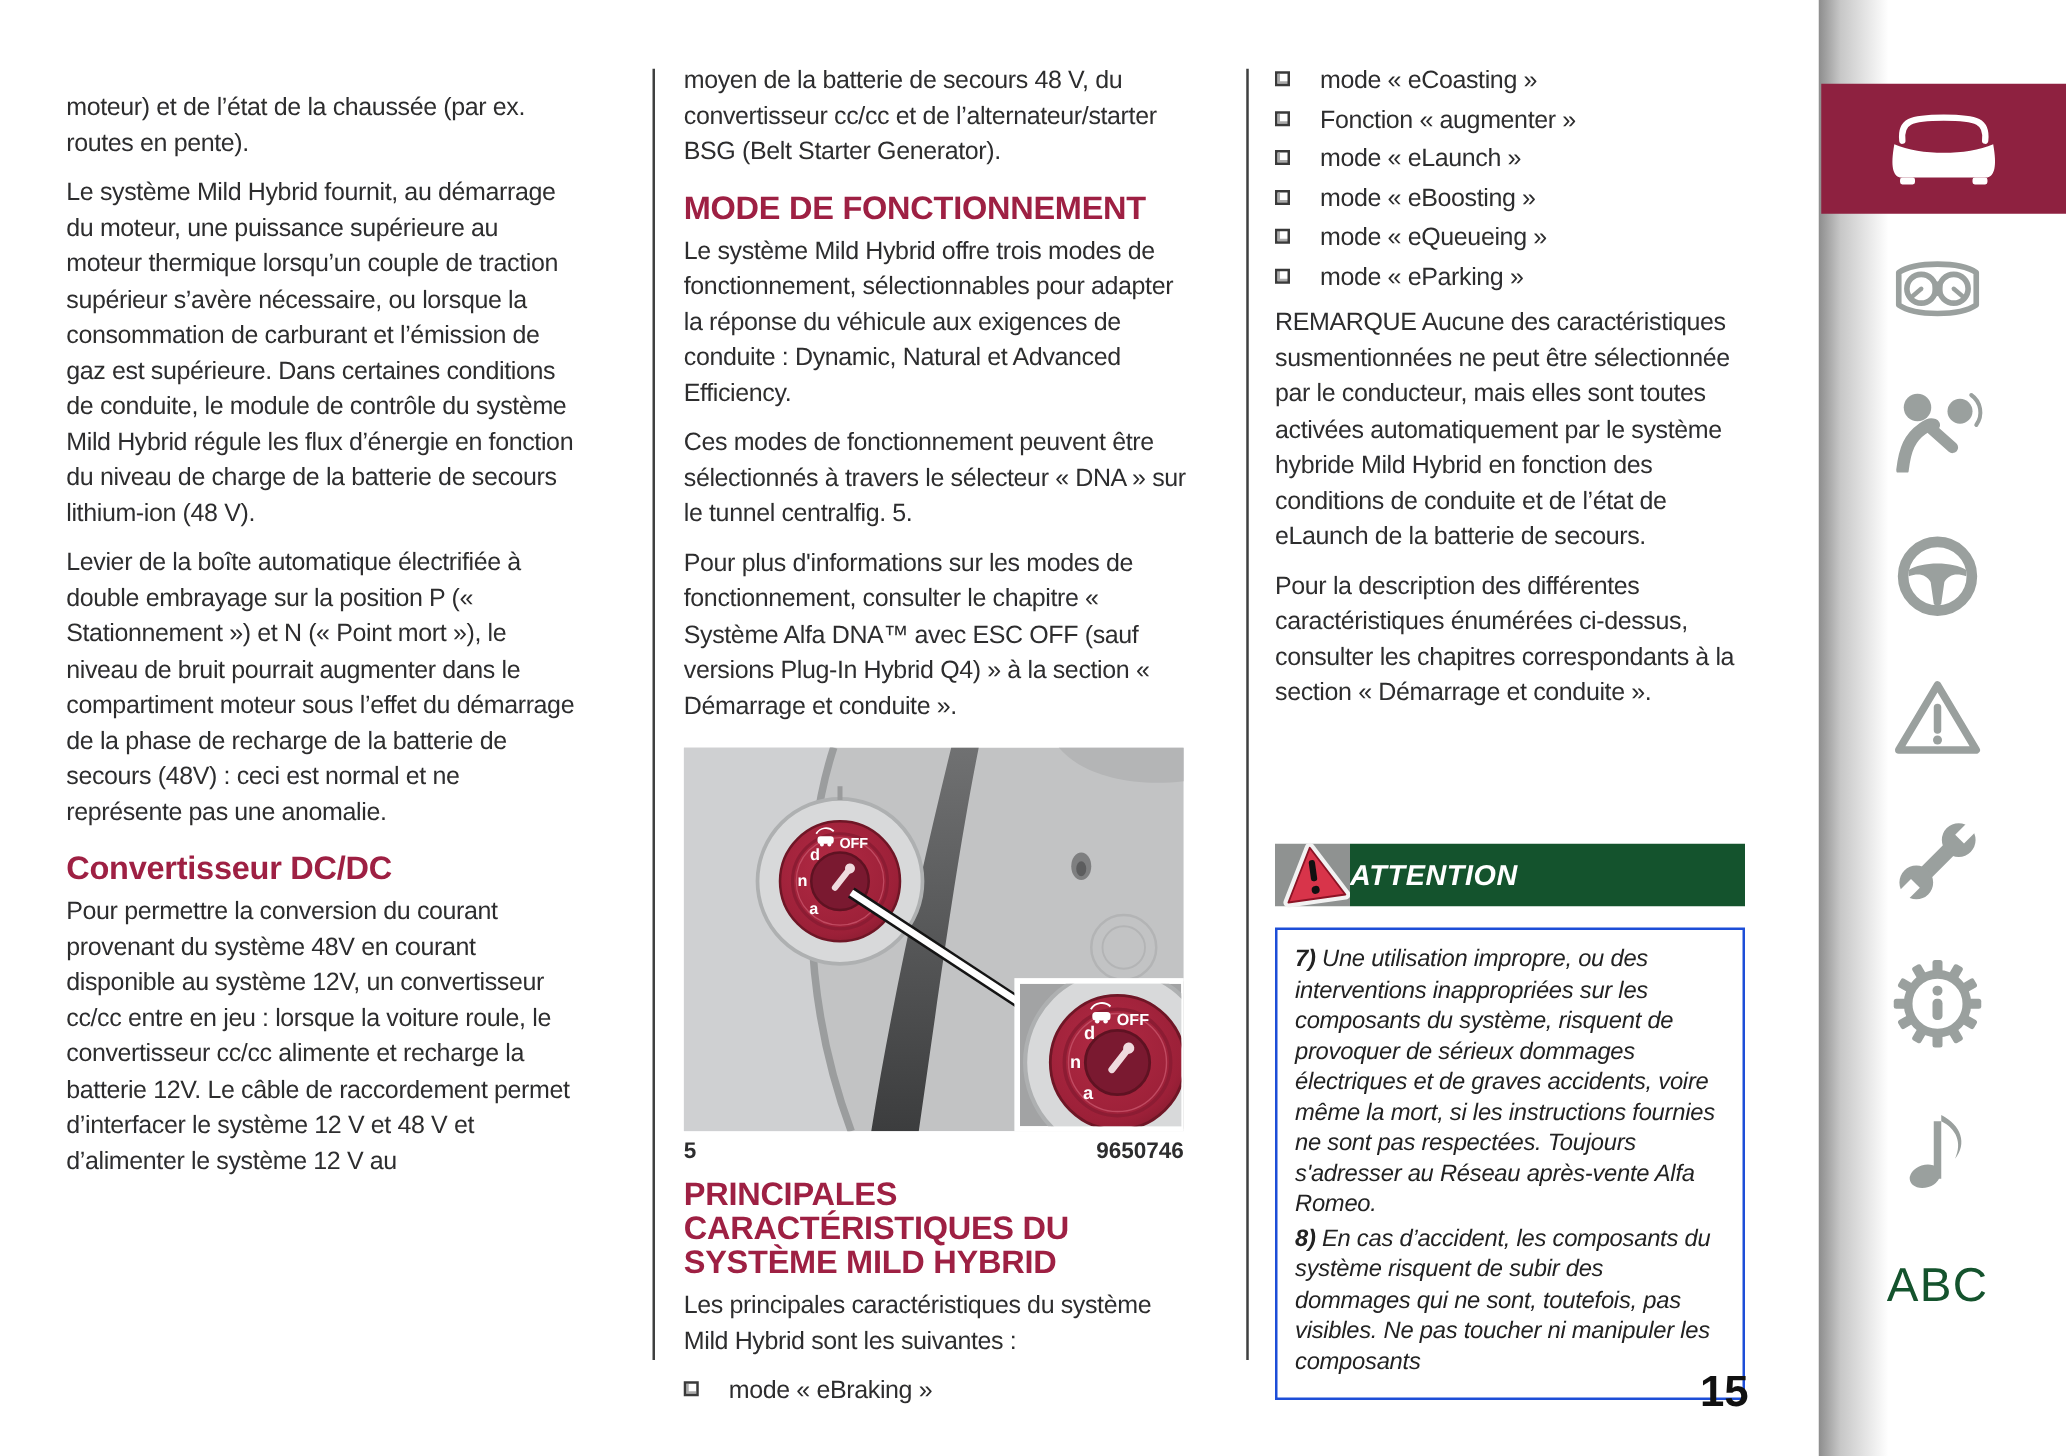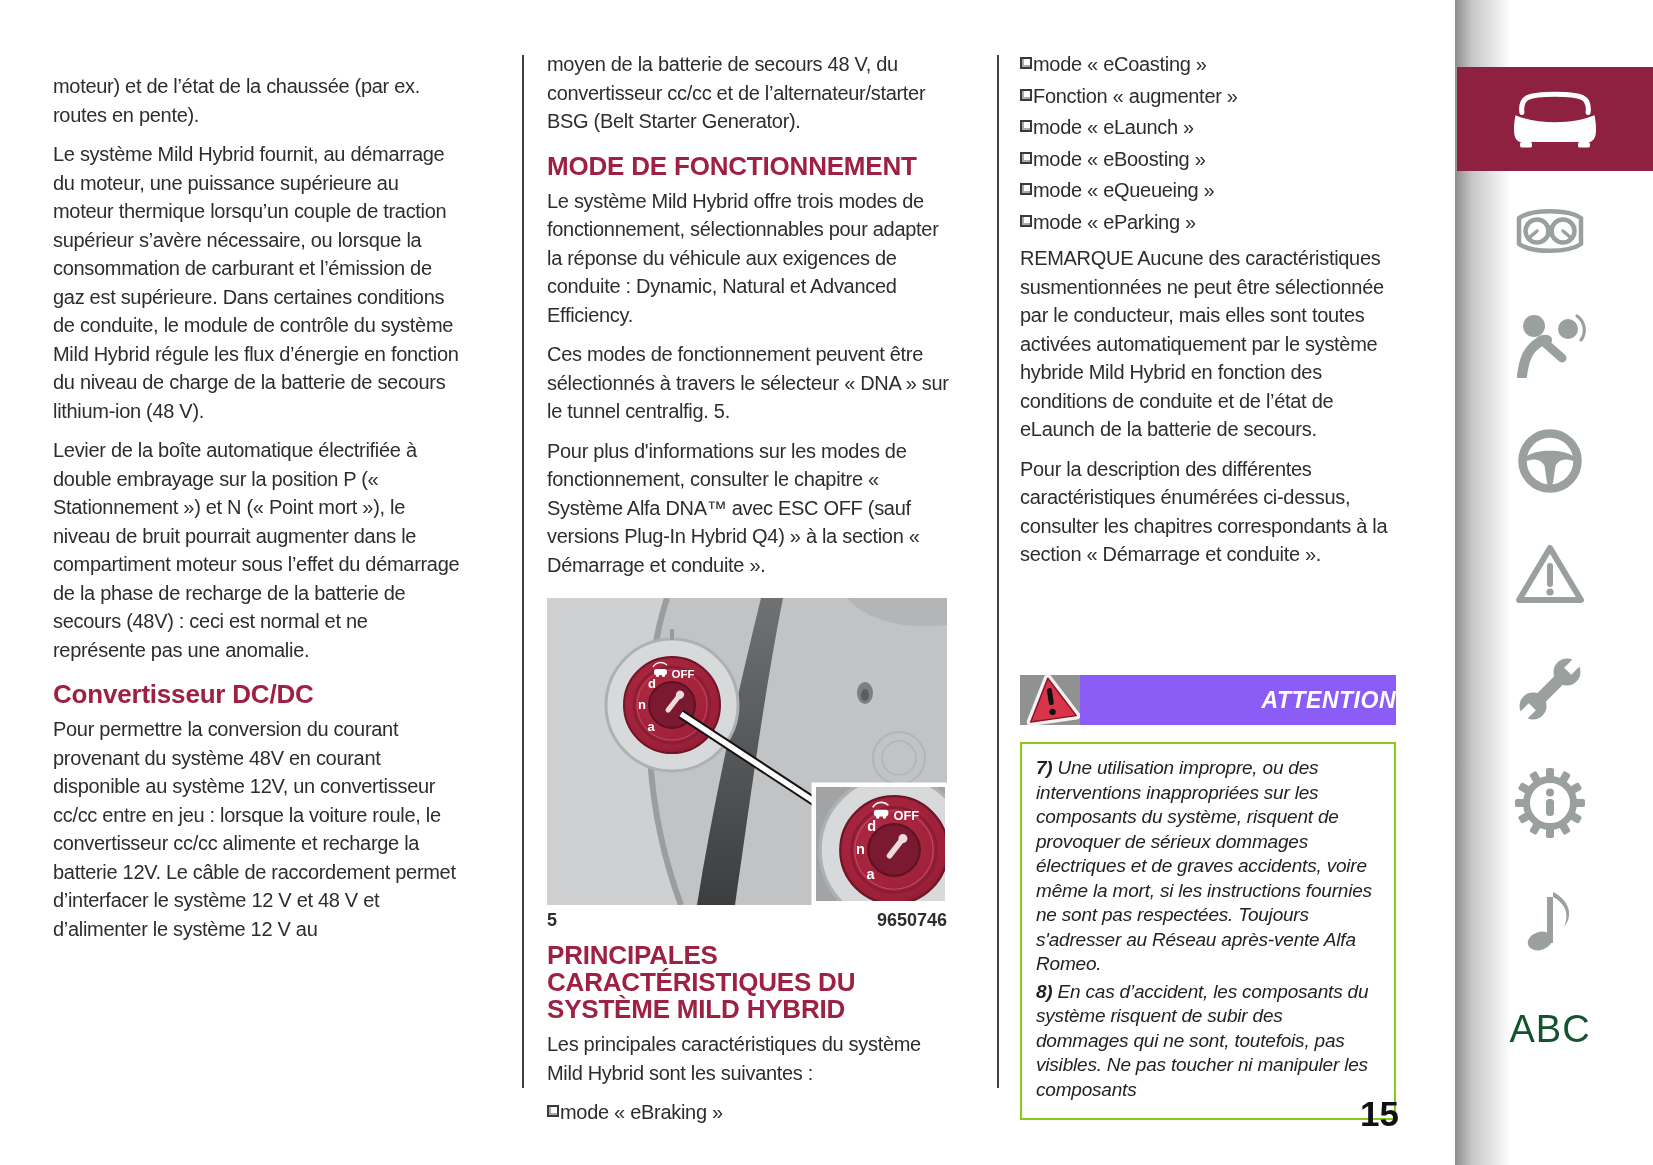--- a/index.html
+++ b/index.html
@@ -10,34 +10,34 @@
   }
   .col{position:absolute;top:50px;font-size:20px;line-height:28.5px;letter-spacing:-0.3px;}
   .col p{margin:0 0 11px 0;}
   .col1{left:53px;width:410px;margin-top:22px;}
   .col2{left:547px;width:404px;}
   .col3{left:1020px;width:378px;}
   .hdg{color:#9e2043;font-weight:bold;font-size:26px;line-height:27px;letter-spacing:-0.2px;margin:17px 0 7px 0;}
   .divider{position:absolute;top:55px;width:2px;height:1033px;background:#3f4040;}
   .divider.d1{left:522px;}
   .divider.d2{left:997px;}
-  .bullet-row{display:flex;gap:1px;margin:0 0 3px 0;}
+  .bullet-row{display:flex;gap:24px;margin:0 0 3px 0;}
   .bullet-sq{flex:0 0 auto;width:12px;height:12px;margin-top:7px;border:2px solid #3a3a3a;background:#fff;box-shadow:inset 2px -2px 0 rgba(155,155,155,.85);}
   
   .figure{position:absolute;left:547px;top:598px;width:400px;height:307px;}
   .fig-caption{position:absolute;left:547px;top:910px;width:400px;display:flex;justify-content:space-between;font-weight:bold;font-size:18px;color:#2d2d2e;}
   .col2b{position:absolute;left:547px;top:942px;width:420px;font-size:20px;line-height:28.5px;letter-spacing:-0.3px;}
   .col2b .hdg{margin-top:0;}
   
   .attn-bar{position:absolute;left:1020px;top:675px;width:376px;height:50px;display:flex;}
   .attn-icon-cell{position:relative;flex:0 0 60px;background:#8f9291;}
-  .attn-rest{flex:1;background:#8b5cf6;display:flex;align-items:center;justify-content:flex-end;}
+  .attn-rest{flex:1;background:#14532d;display:flex;align-items:center;justify-content:flex-start;}
   .attn-label{color:#fff;font-weight:bold;font-style:italic;font-size:23px;letter-spacing:.5px;}
   .attn-tri{position:absolute;left:2px;top:-4px;}
-  .warn-box{position:absolute;left:1020px;top:742px;width:376px;border:2px solid #84cc16;padding:12px 14px 13px 14px;
+  .warn-box{position:absolute;left:1020px;top:742px;width:376px;border:2px solid #1d4ed8;padding:12px 14px 13px 14px;
     font-style:italic;font-size:19px;line-height:24.5px;letter-spacing:-0.2px;color:#222;}
   .warn-box p{margin:0 0 3px 0;}
   .wnum{font-weight:bold;}
   
   .edge-shadow{position:absolute;left:1455px;top:0;width:62px;height:1165px;
     background:linear-gradient(to right,#8d8d8d 0,#c7c7c7 28%,#ffffff 90%);}
   .side-tab{position:absolute;left:1457px;top:67px;width:196px;height:104px;background:#8e2140;
     display:flex;align-items:center;justify-content:center;}
   .side-icon{position:absolute;left:1512px;width:76px;display:flex;justify-content:center;}
   .abc{font-weight:normal;font-size:38px;color:#14532d;letter-spacing:1px;}

